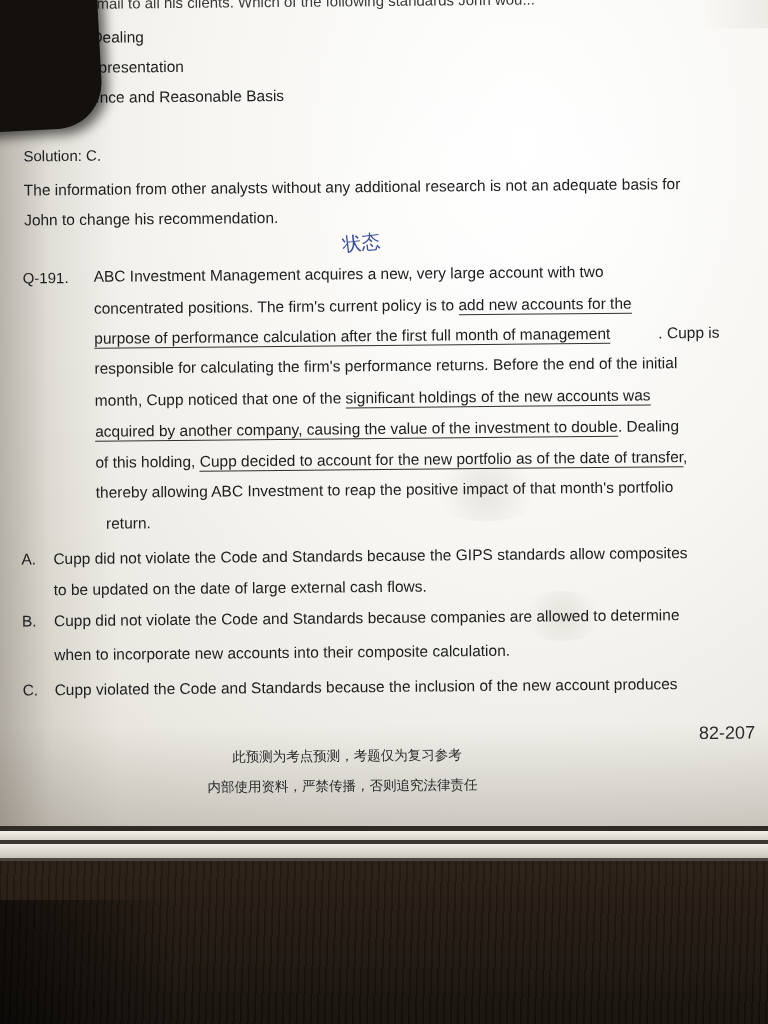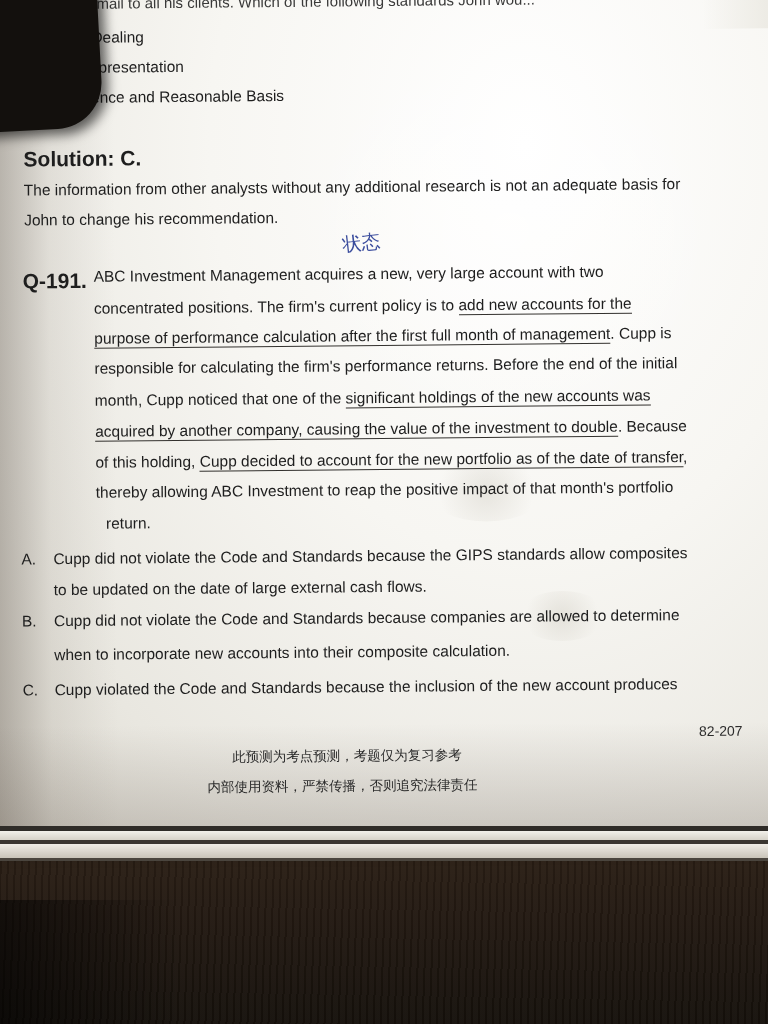--- a/index.html
+++ b/index.html
@@ -111,22 +111,22 @@
   }
 
   .txt {
     position: absolute;
     font-family: "Liberation Sans", sans-serif;
     color: #1e1e1e;
     white-space: nowrap;
   }
 
   .q-head {
-    font-size: 21px;
-    font-weight: 700;
+    font-size: 15px;
+    font-weight: 400;
   }
   .body-line {
     font-size: 15.5px;
     line-height: 1.05;
   }
   .opt-letter {
     font-size: 15.5px;
   }
   .opt-text {
     font-size: 15.5px;
@@ -163,21 +163,21 @@
     transform: rotate(-6deg);
     opacity: 0.92;
   }
 
   .footer-cn {
     font-family: "DejaVu Sans", sans-serif;
     font-size: 13.5px;
     color: #2a2a2a;
   }
   .page-code {
-    font-size: 14px;
+    font-size: 18px;
     color: #2b2b2b;
   }
 
   
   .blotch {
     position: absolute;
     border-radius: 50%;
     background: radial-gradient(circle, rgba(190,185,172,0.30), rgba(190,185,172,0) 70%);
   }
 </style>
@@ -219,31 +219,31 @@
 
       <div class="txt q-head" style="left:28px; top:274px;">Q-191.</div>
 
       <div class="txt body-line" style="left:99px; top:274px;">ABC   Investment   Management   acquires   a   new,   very   large   account   with   two</div>
 
       <div style="position:absolute; left:99px; top:305px;">
         <span class="txt body-line" style="position:static;">concentrated  positions.  The  firm's  current  policy  is  to </span><span class="txt body-line underline" style="position:static;">add  new  accounts  for  the</span>
       </div>
 
       <div style="position:absolute; left:99px; top:335px;">
-        <span class="txt body-line underline" style="position:static;">purpose of performance calculation after the first full month of management</span><span class="txt body-line" style="position:static;">. Cupp is</span>
+        <span class="txt body-line underline" style="position:static;">purpose of performance calculation after the first full month of management</span><span class="txt body-line" style="position:static;margin-left:48px;">. Cupp is</span>
       </div>
 
       <div class="txt body-line" style="left:99px; top:366px;">responsible  for  calculating  the  firm's  performance  returns.  Before  the  end  of  the  initial</div>
 
       <div style="position:absolute; left:99px; top:397px;">
         <span class="txt body-line" style="position:static;">month,  Cupp  noticed  that  one  of  the </span><span class="txt body-line underline" style="position:static;">significant  holdings  of  the  new  accounts  was</span>
       </div>
 
       <div style="position:absolute; left:99px; top:428px;">
-        <span class="txt body-line underline" style="position:static;">acquired by another company, causing the value of the investment to double</span><span class="txt body-line" style="position:static;">. Because</span>
+        <span class="txt body-line underline" style="position:static;">acquired by another company, causing the value of the investment to double</span><span class="txt body-line" style="position:static;">. Dealing</span>
       </div>
 
       <div style="position:absolute; left:99px; top:459px;">
         <span class="txt body-line" style="position:static;">of this holding, </span><span class="txt body-line underline" style="position:static;">Cupp decided to account for the new portfolio as of the date of transfer</span><span class="txt body-line" style="position:static;">,</span>
       </div>
 
       <div class="txt body-line" style="left:99px; top:490px;">thereby  allowing  ABC  Investment  to  reap  the  positive  impact  of  that  month's  portfolio</div>
       <div class="txt body-line" style="left:109px; top:521px;">return.</div>
 
       <div class="txt opt-letter" style="left:24px; top:555px;">A.</div>

